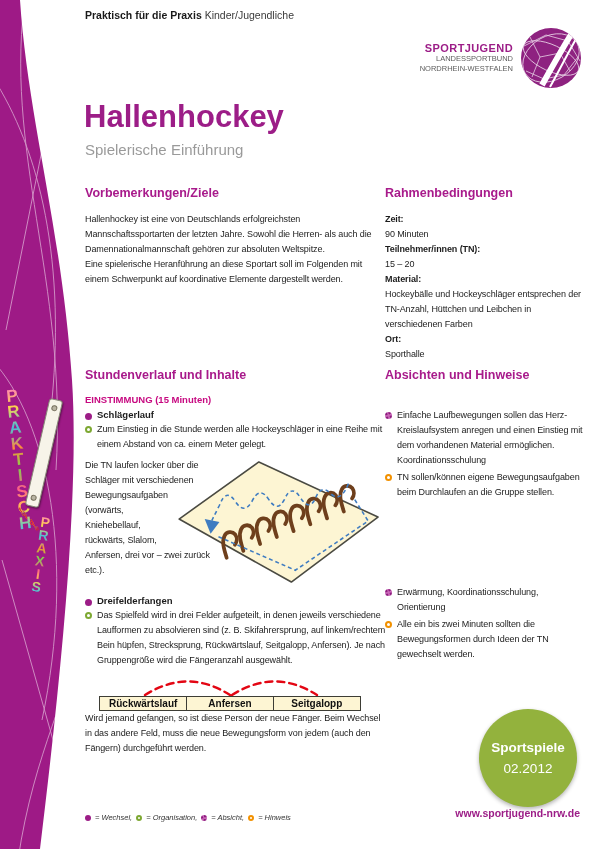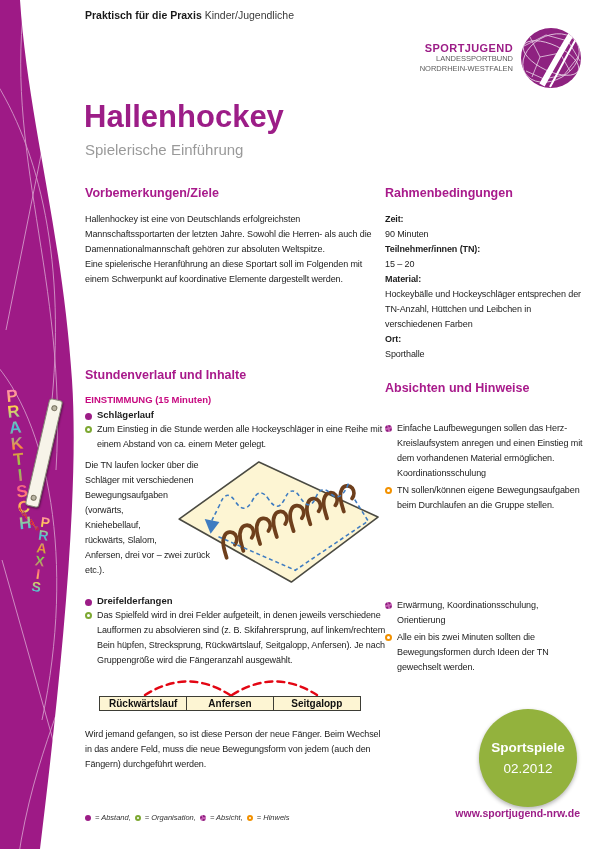--- a/index.html
+++ b/index.html
@@ -36,21 +36,21 @@
 
   .title{position:absolute;left:84px;top:99px;font-size:31px;font-weight:bold;color:#9c1d87;}
   .subtitle{position:absolute;left:85px;top:141px;font-size:15px;color:#9a9a9a;}
 
   
   .sec-h{font-size:12.5px;font-weight:bold;color:#a81a8b;margin:0 0 12px 0;}
   .body-t{font-size:9px;line-height:15px;letter-spacing:-0.1px;}
   .col-l1{position:absolute;left:85px;top:186px;width:300px;z-index:3;}
   .col-r1{position:absolute;left:385px;top:186px;width:200px;z-index:3;}
   .col-l2{position:absolute;left:85px;top:368px;width:302px;z-index:3;}
-  .col-r2{position:absolute;left:385px;top:368px;width:202px;height:330px;z-index:3;margin-top:13px;}
+  .col-r2{position:absolute;left:385px;top:368px;width:202px;height:330px;z-index:3;}
 
   .fld-label{font-weight:bold;}
   .phase{font-size:9.5px;font-weight:bold;color:#c70980;margin:0 0 4px 0;}
 
   .bullet{display:flex;gap:5px;margin-bottom:2px;}
   .bullet .txt{flex:1;}
   .ico{flex:0 0 auto;width:7px;height:7px;border-radius:50%;margin-top:3.5px;box-sizing:border-box;}
   .ico-inhalt{background:#9c1d87;}
   .ico-organisation{border:2px solid #7da832;background:#fff;}
   .ico-absicht{background:#c969b8;border:2px dotted #8d1b7e;}
@@ -62,21 +62,21 @@
       shape-outside:polygon(38% 0%, 100% 0%, 100% 100%, 48% 100%, -2% 50%);margin-left:4px;}
   .wrap-text{hyphens:auto;}
   .clear{clear:both;}
 
   .boxes-wrap{margin:8px 0 0 14px;width:262px;}
   .arcs-svg{display:block;margin-left:0;}
   .boxes-row{display:flex;}
   .gamebox{flex:1;background:#fdf5d3;border:1.6px solid #3d3d35;margin-left:-1.6px;
       text-align:center;font-size:10px;font-weight:bold;padding:1px 1px;color:#111;}
   .gamebox:first-child{margin-left:0;}
-  .closing{margin-top:16px;}
+  .closing{}
 
   .group2{position:absolute;left:0;top:217px;width:202px;}
 
   
   .badge{position:absolute;left:479px;top:709px;width:98px;height:98px;border-radius:50%;
       background:#93b23d;box-shadow:0 2px 4px rgba(0,0,0,.3);color:#fff;display:flex;
       flex-direction:column;align-items:center;justify-content:center;gap:6px;z-index:3;}
   .badge .l1{font-weight:bold;font-size:13.5px;}
   .badge .l2{font-size:13.5px;}
 
@@ -265,21 +265,21 @@
     </div>
   </div>
 
   <div class="badge">
     <span class="l1">Sportspiele</span>
     <span class="l2">02.2012</span>
   </div>
 
   <div class="legend">
     <span class="ico ico-inhalt"></span>
-    <span>= Abstand,</span>
+    <span>= Wechsel,</span>
     <span class="ico ico-organisation"></span>
     <span>= Organisation,</span>
     <span class="ico ico-absicht"></span>
     <span>= Absicht,</span>
     <span class="ico ico-hinweis"></span>
     <span>= Hinweis</span>
   </div>
 
   <a class="website" href="#">www.sportjugend-nrw.de</a>
 

